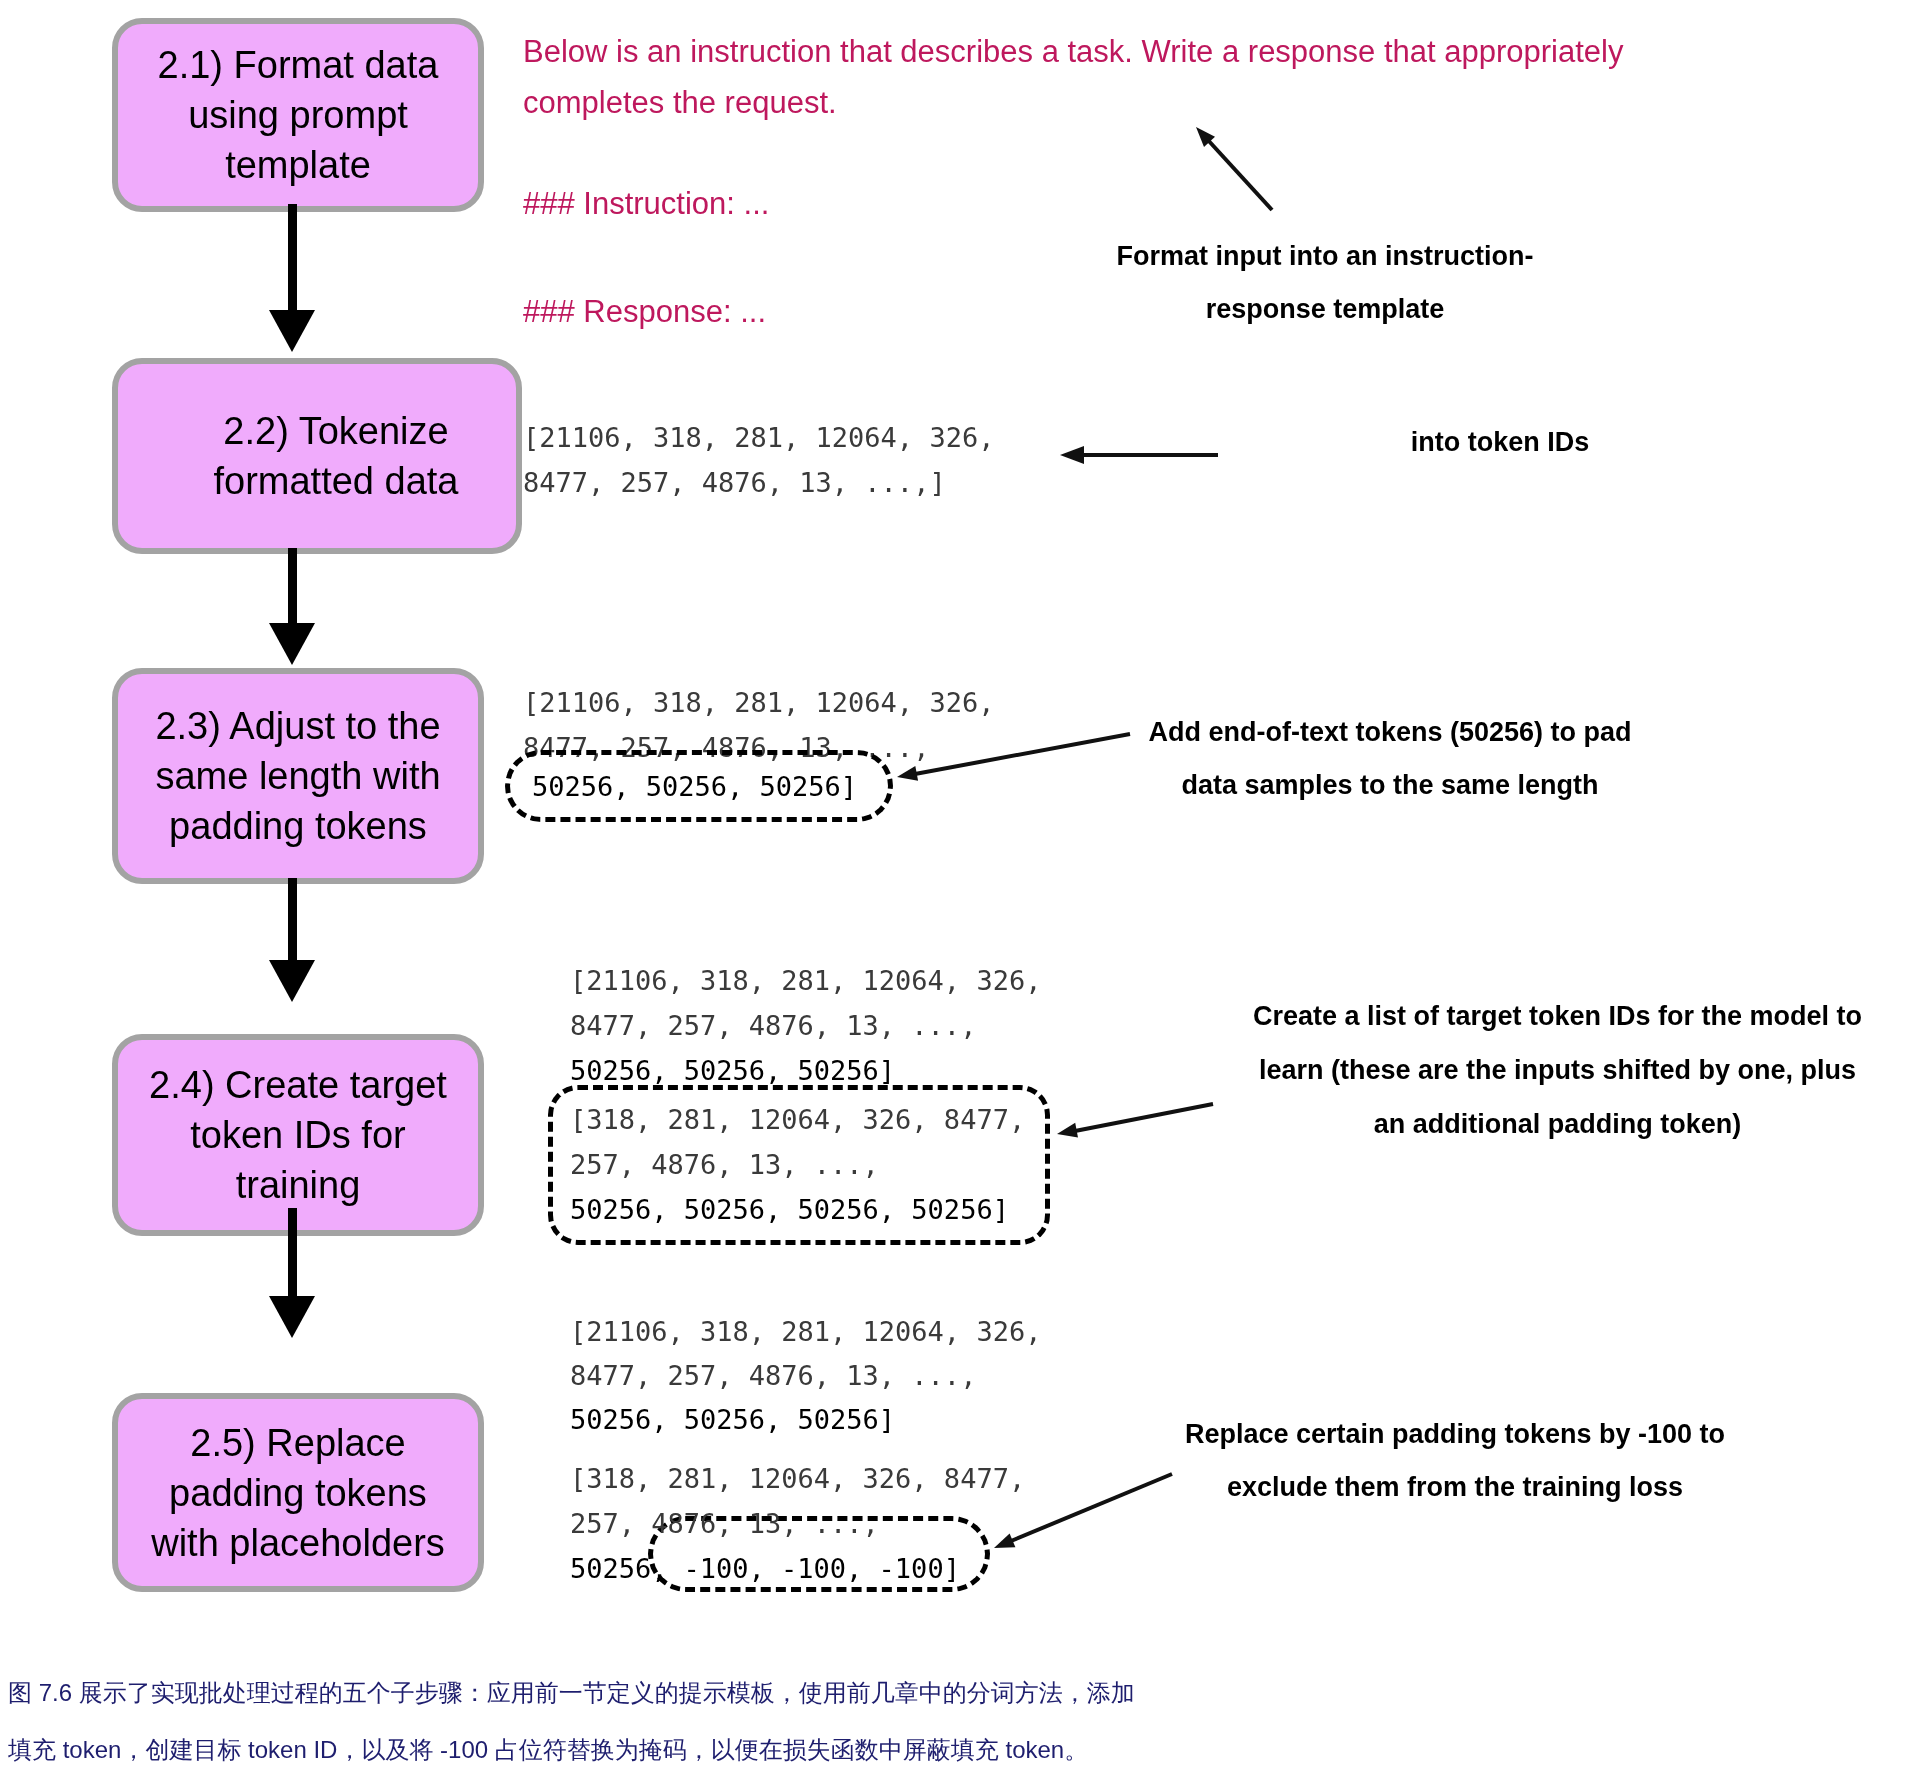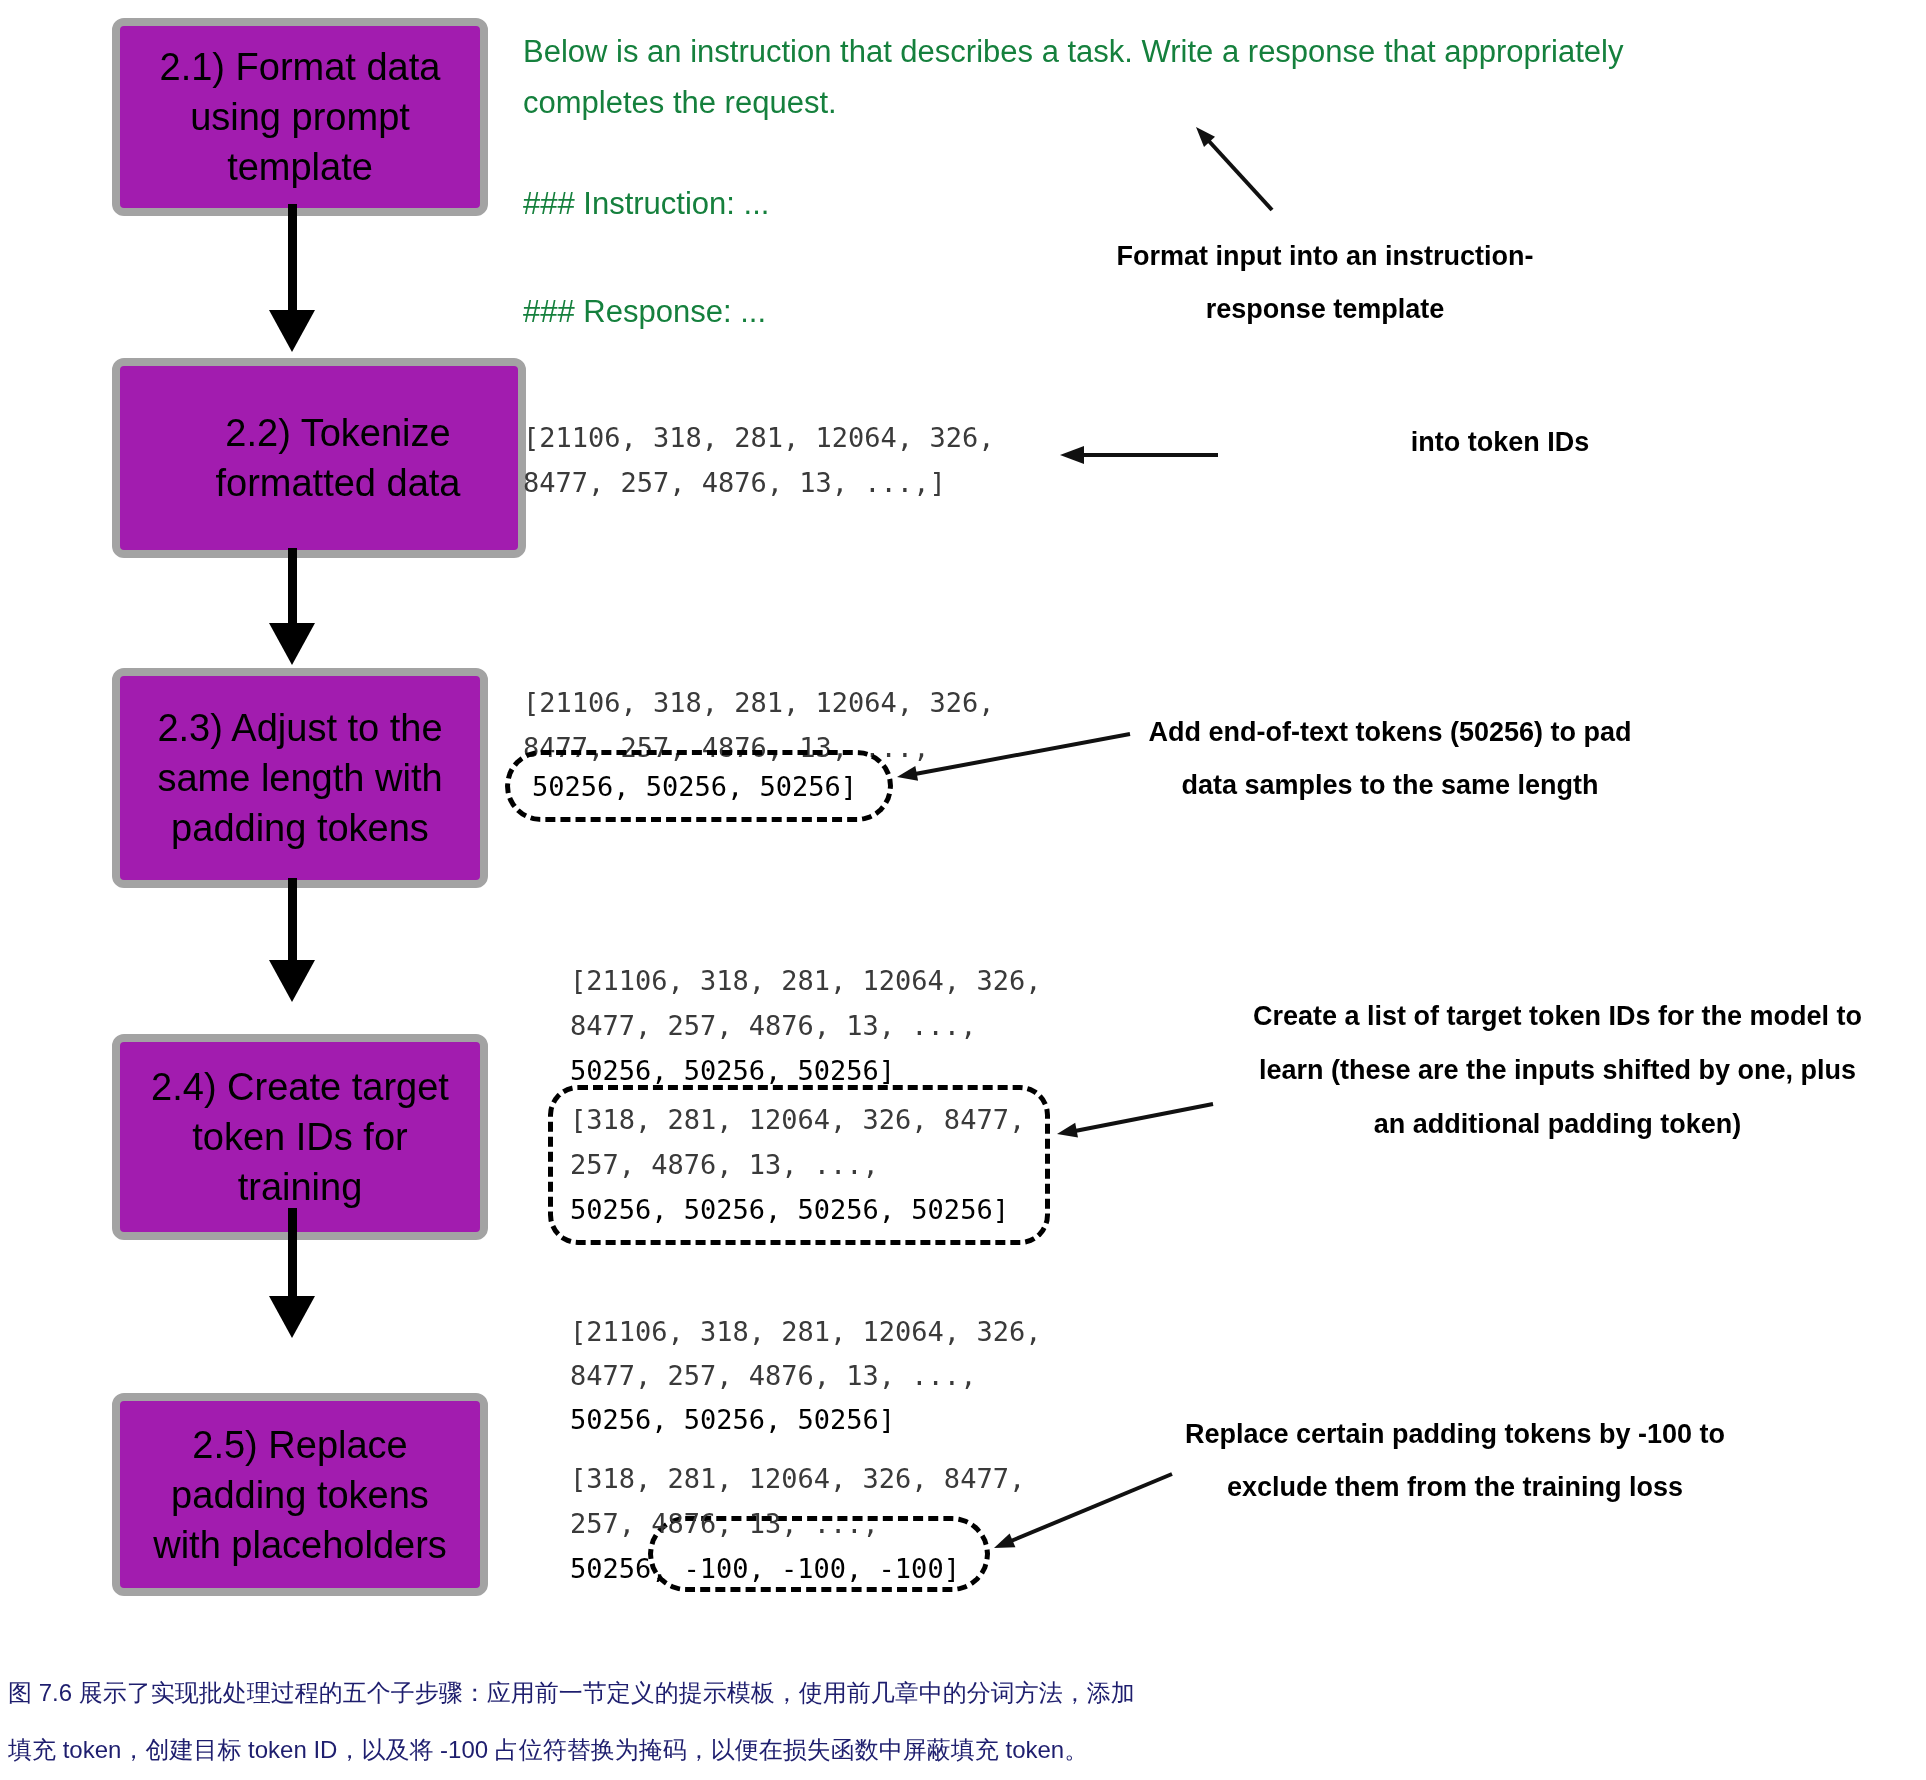--- a/index.html
+++ b/index.html
@@ -3,31 +3,31 @@
 <meta charset="utf-8">
 <style>
   html,body{margin:0;padding:0;background:#ffffff;}
   #figure{
     position:relative;width:1926px;height:1780px;background:#ffffff;overflow:hidden;
     font-family:"Liberation Sans",sans-serif;color:#111;
   }
   
   .fbox{
     position:absolute;left:112px;width:360px;
-    border:8px solid #a3a3a3;border-radius:12px;background:#a21caf;
+    border:6px solid #a3a3a3;border-radius:30px;background:#f0abfc;
     display:flex;flex-direction:column;align-items:center;justify-content:center;
     font-size:38px;line-height:50px;color:#000;text-align:center;
   }
   .fbox .bl{white-space:nowrap;}
   
   .varrow{position:absolute;left:269px;width:46px;display:flex;flex-direction:column;align-items:center;}
   .varrow .shaft{width:9px;background:#000;}
   .varrow .vhead{width:0;height:0;border-left:23px solid transparent;border-right:23px solid transparent;border-top:42px solid #000;}
   
-  .sans{position:absolute;font-size:31px;line-height:51px;color:#15803d;white-space:nowrap;}
+  .sans{position:absolute;font-size:31px;line-height:51px;color:#be185d;white-space:nowrap;}
   .mono{position:absolute;font-family:"DejaVu Sans Mono",monospace;font-size:27px;line-height:45px;color:#3a3a3a;white-space:nowrap;}
   .mono .mline{white-space:nowrap;}
   .mbold{font-weight:normal;color:#000;}
   
   .doval{position:absolute;border:5px dashed #000;border-radius:999px;display:flex;align-items:center;background:transparent;}
   .drect{position:absolute;border:5px dashed #000;border-radius:30px;background:transparent;}
   
   .ann{position:absolute;font-weight:bold;font-size:27px;line-height:53px;color:#000;text-align:center;}
   .ann div{white-space:nowrap;}
   

